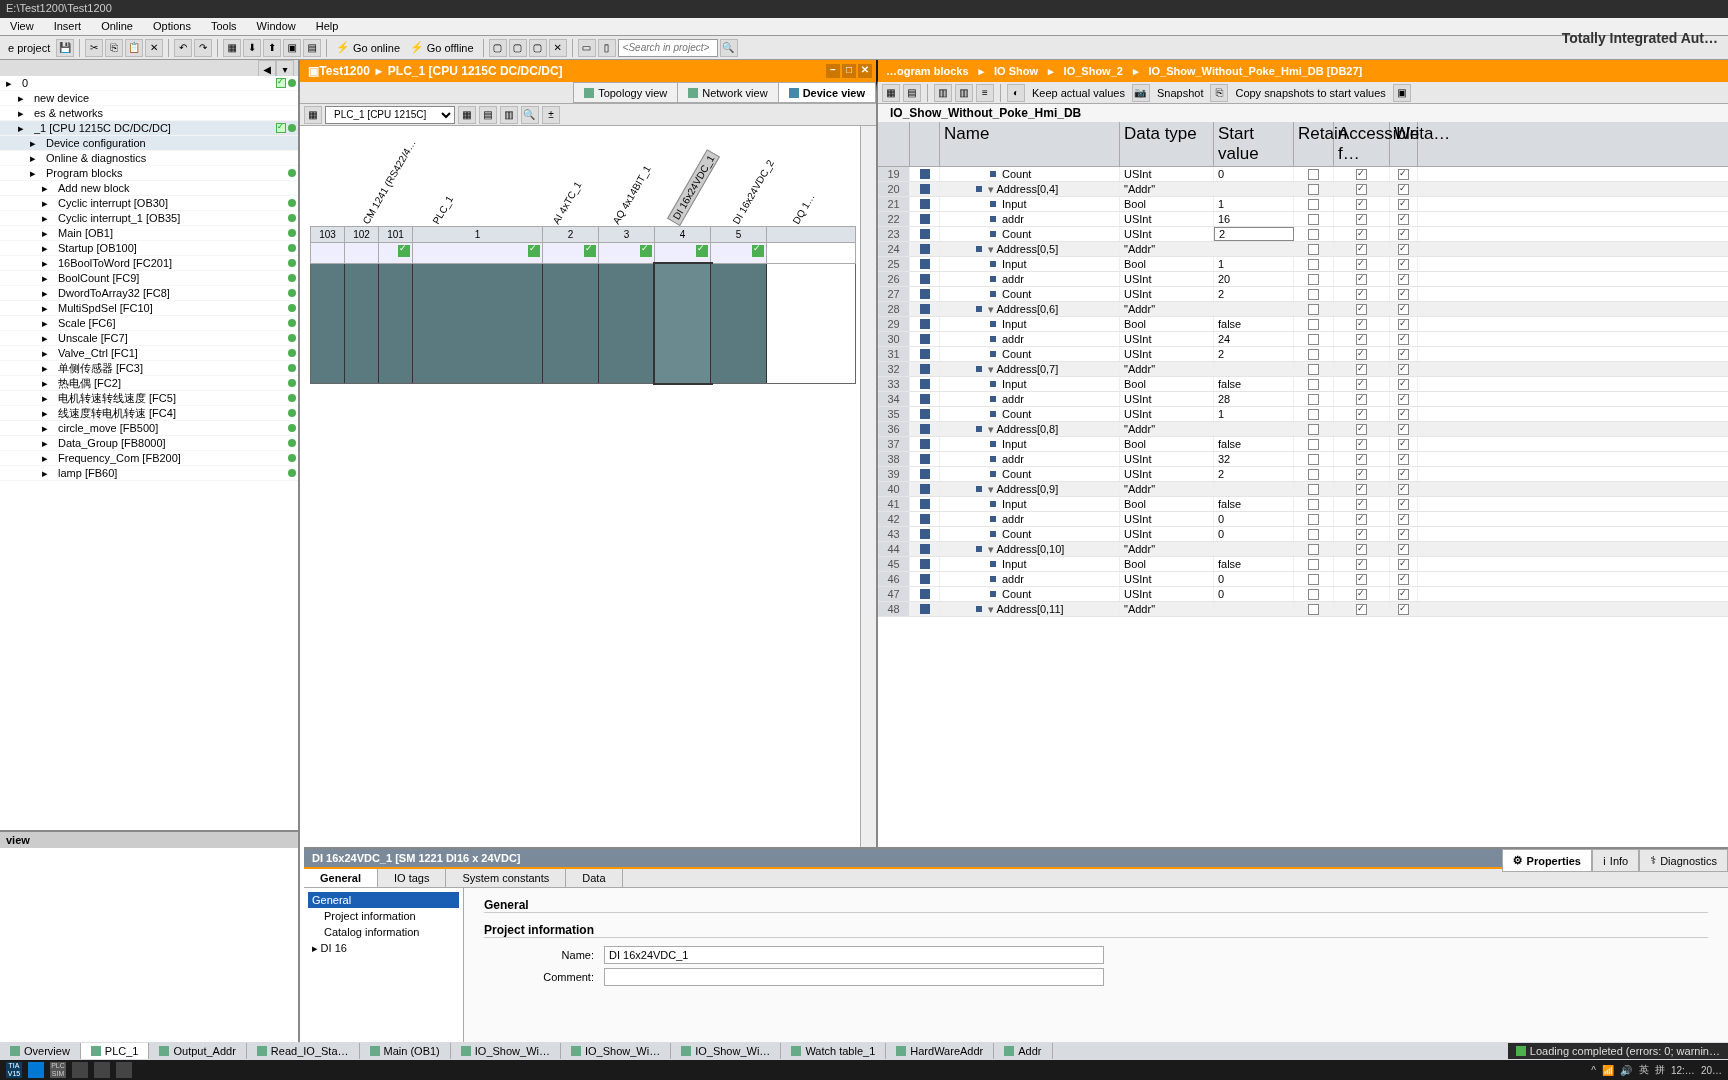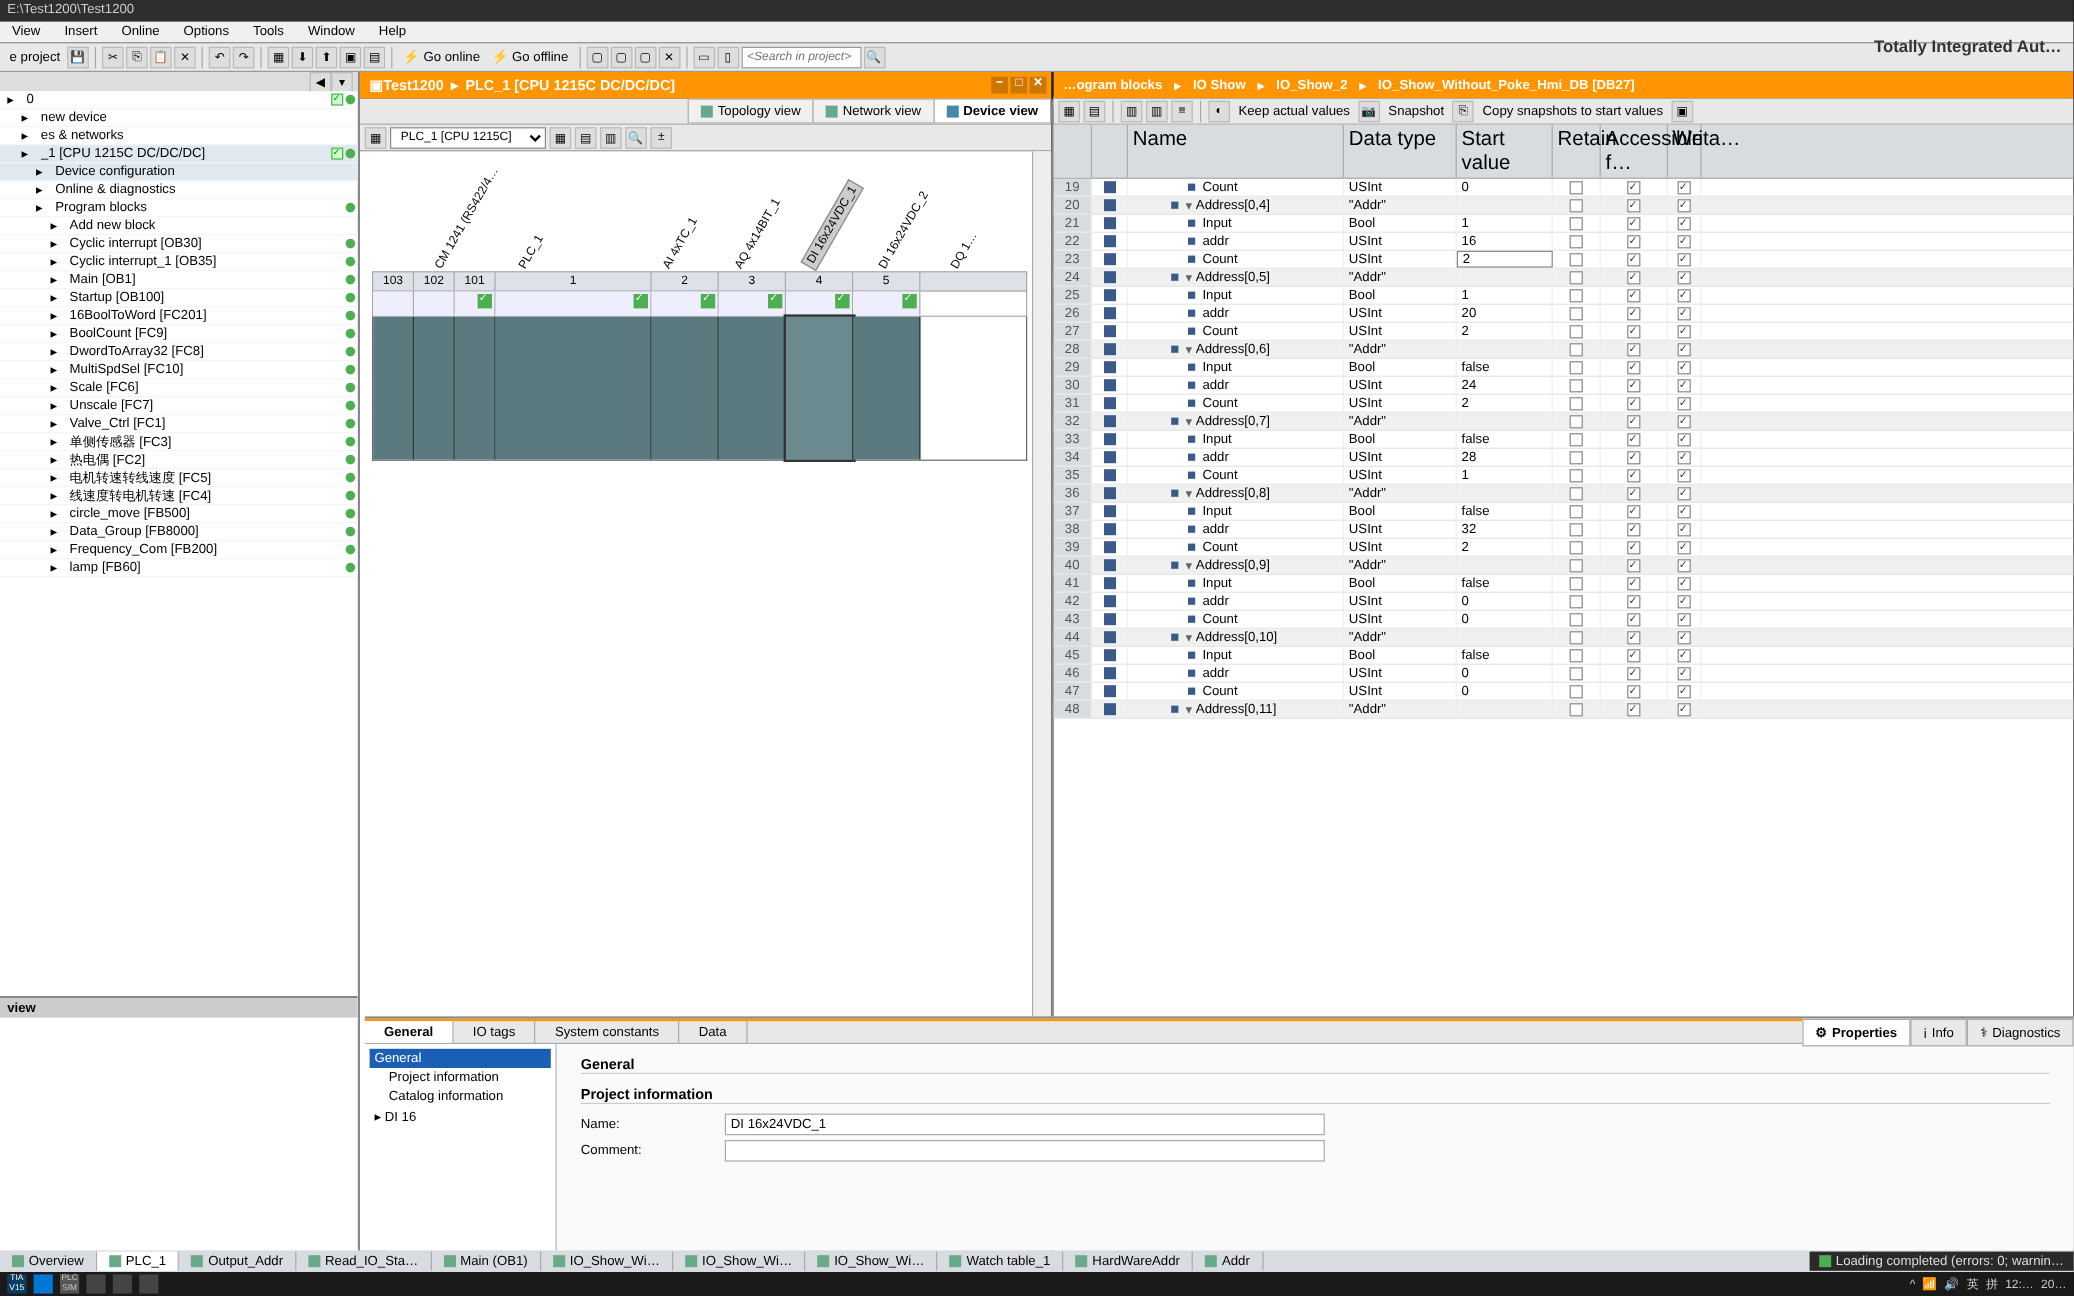--- a/index.html
+++ b/index.html
@@ -93,21 +93,21 @@
 .b-tabs2 { display:flex; background:#e8e8e8; border-bottom:1px solid #aaa; border-top:2px solid #ff9500; }
 .b-tab2 { padding:3px 16px; border-right:1px solid #aaa; font-size:11px; }
 .b-tab2.act { background:#fff; font-weight:600; }
 .b-body { flex:1; display:flex; }
 .b-nav { width:160px; border-right:1px solid #aaa; font-size:11px; padding:4px; }
 .b-nav-item { padding:2px 4px; }
 .b-nav-item.sel { background:#1a5fb4; color:#fff; }
 .b-form { flex:1; padding:10px 20px; background:#fafafa; }
 .b-form h4 { font-size:12px; font-weight:600; border-bottom:1px solid #ccc; margin-bottom:8px; }
 .b-field { display:flex; margin:4px 0; align-items:center; }
-.b-field label { width:120px; padding-right:10px; font-size:11px; }
+.b-field label { width:120px; text-align:right; padding-right:10px; font-size:11px; }
 .b-field input { flex:1; max-width:500px; height:18px; border:1px solid #aaa; padding:0 4px; font-size:11px; }
 
 
 .foot-tabs { position:absolute; left:0; right:0; bottom:20px; height:18px; background:#d8dce0; display:flex; align-items:center; font-size:11px; }
 .ftab { padding:2px 10px; border-right:1px solid #aaa; display:flex; align-items:center; gap:4px; }
 .ftab.act { background:#fff; }
 .ft-load { margin-left:auto; background:#2a2a2a; color:#ddd; padding:2px 8px; display:flex; align-items:center; gap:4px; }
 .ft-chk { width:10px; height:10px; background:#4caf50; }
 
 .taskbar { position:absolute; left:0; right:0; bottom:0; height:20px; background:#1a1a1a; display:flex; align-items:center; padding:0 6px; gap:6px; }
@@ -432,20 +432,21 @@
       <span class="tb-btn">≡</span>
       <span class="tb-sep"></span>
       <span class="tb-btn">◐</span>
       <span class="tb-txt">Keep actual values</span>
       <span class="tb-btn">📷</span>
       <span class="tb-txt">Snapshot</span>
       <span class="tb-btn">⎘</span>
       <span class="tb-txt">Copy snapshots to start values</span>
       <span class="tb-btn">▣</span>
     </div>
+    <div class="r-title">IO_Show_Without_Poke_Hmi_DB</div>
     <div class="r-grid">
       <div class="r-hdr">
         <div class="rn"></div>
           <div class="ric"></div>
         <div class="rname">Name</div>
         <div class="rtype">Data type</div>
         <div class="rstart">Start value</div>
         <div class="rret">Retain</div>
         <div class="racc">Accessible f…</div>
         <div class="rwr">Writa…</div>
@@ -990,20 +991,21 @@
             <div class="rwr">
               <span class="chk2 on"></span>
             </div>
           </div>
         </div>
     </div>
   </div>
 </div>
 
 <div class="bottom">
+  <div class="b-title">DI 16x24VDC_1 [SM 1221 DI16 x 24VDC]</div>
   <div class="b-tabs-r">
     <div class="b-rtab act">
         <span>⚙</span>
         <span>Properties</span>
       </div>
     <div class="b-rtab">
         <span>ℹ</span>
         <span>Info</span>
       </div>
     <div class="b-rtab">

